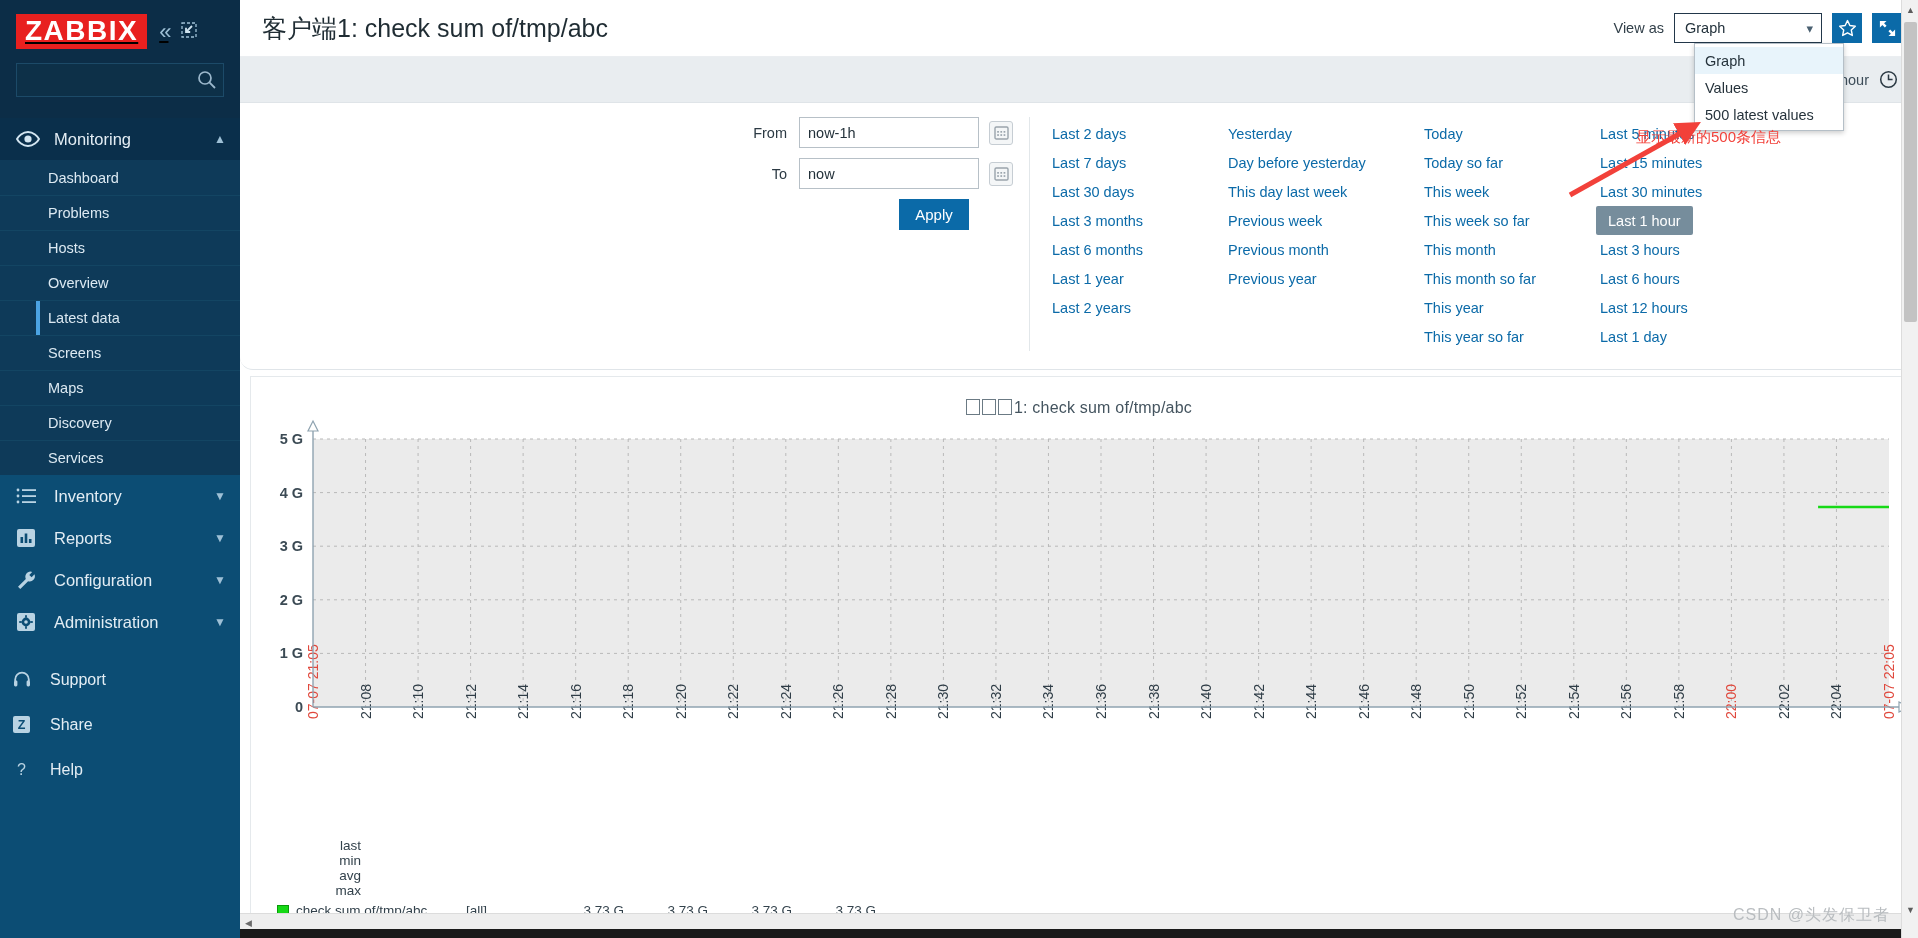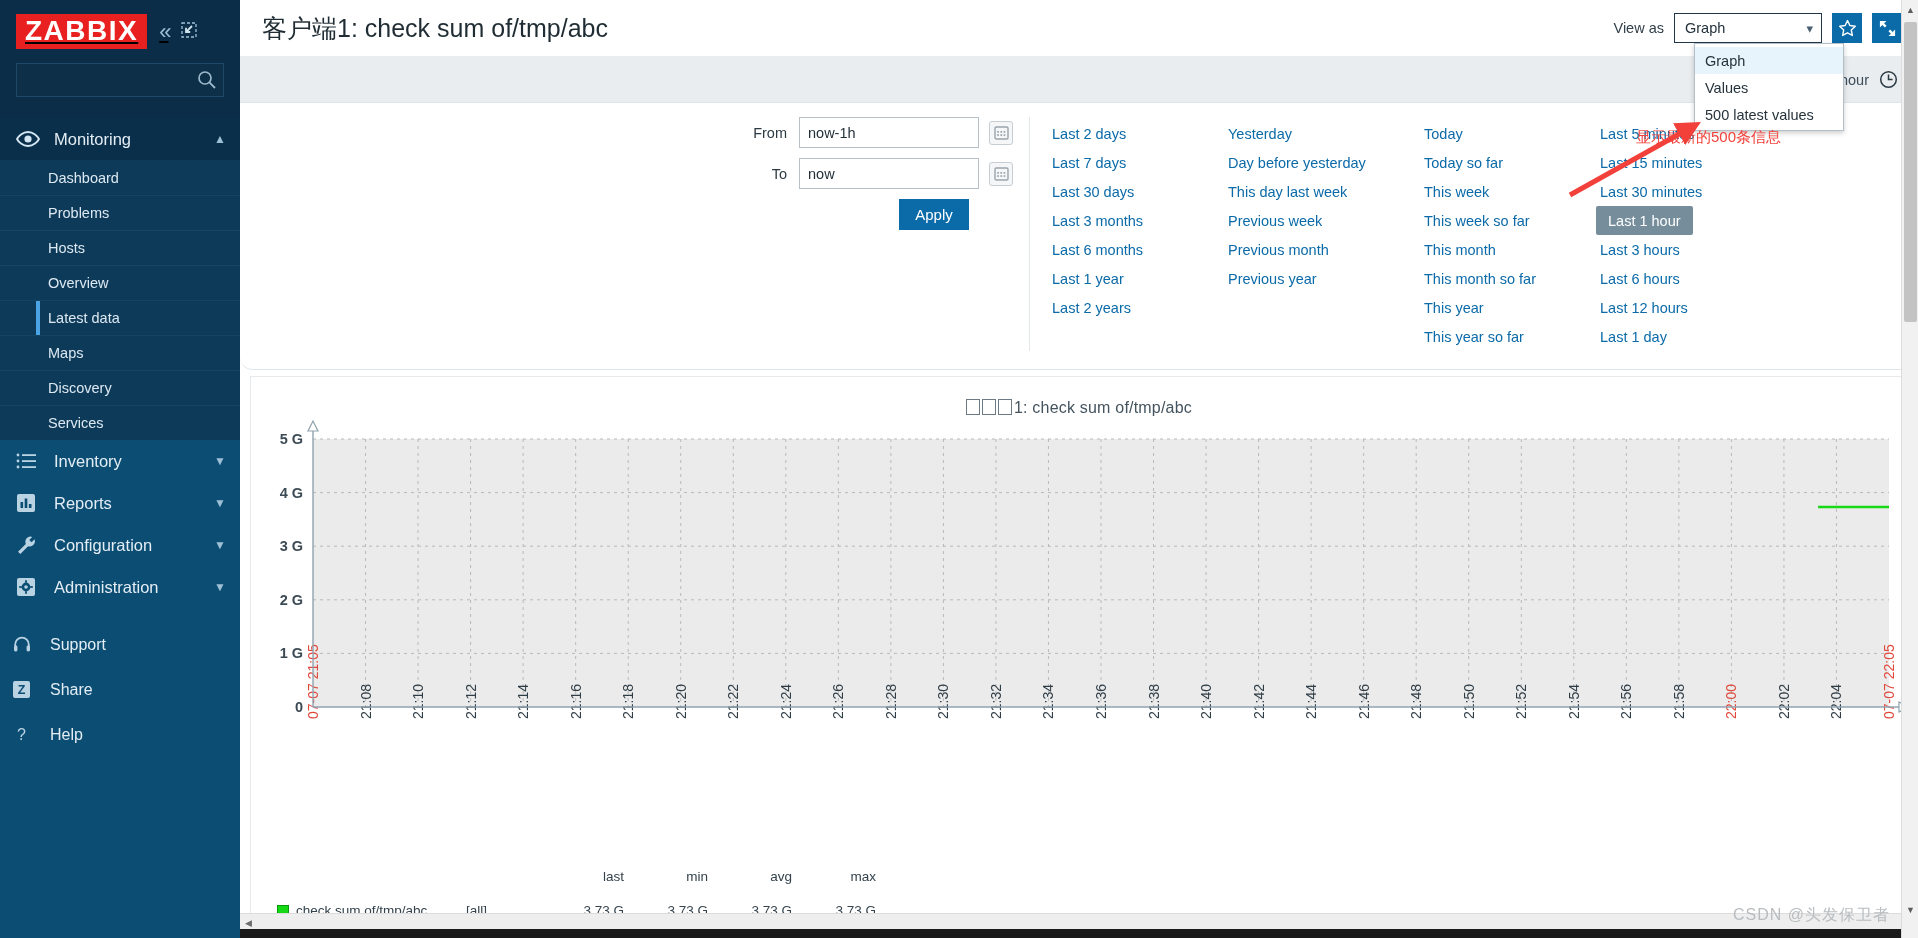--- a/index.html
+++ b/index.html
@@ -275,21 +275,21 @@
   }
   .chart-svg-holder { position: relative; }
 
   .legend {
     position: absolute;
     left: 26px; bottom: 20px;
     font-size: 13.5px; color: #33424c;
     font-family: "Liberation Sans", sans-serif;
   }
   .legend-head {
-    display: flex; margin-bottom: 19px;
+    display: flex; margin-bottom: 5px; flex-direction: column;
   }
   .legend-row { display: flex; align-items: center; }
   .lg-swatch {
     width: 12px; height: 12px; background: #14d814;
     border: 1px solid #0a9b0a; margin-right: 7px;
   }
   .lg-name { width: 170px; }
   .lg-all { width: 74px; }
   .lg-val { width: 84px; text-align: right; }
   .lg-hd { width: 84px; text-align: right; }
@@ -391,20 +391,23 @@
             <span>Problems</span>
           </div>
         <div class="sub-item">
             <span>Hosts</span>
           </div>
         <div class="sub-item">
             <span>Overview</span>
           </div>
         <div class="sub-item active">
             <span>Latest data</span>
+          </div>
+        <div class="sub-item">
+            <span>Screens</span>
           </div>
         <div class="sub-item">
             <span>Maps</span>
           </div>
         <div class="sub-item">
             <span>Discovery</span>
           </div>
         <div class="sub-item">
             <span>Services</span>
           </div>

